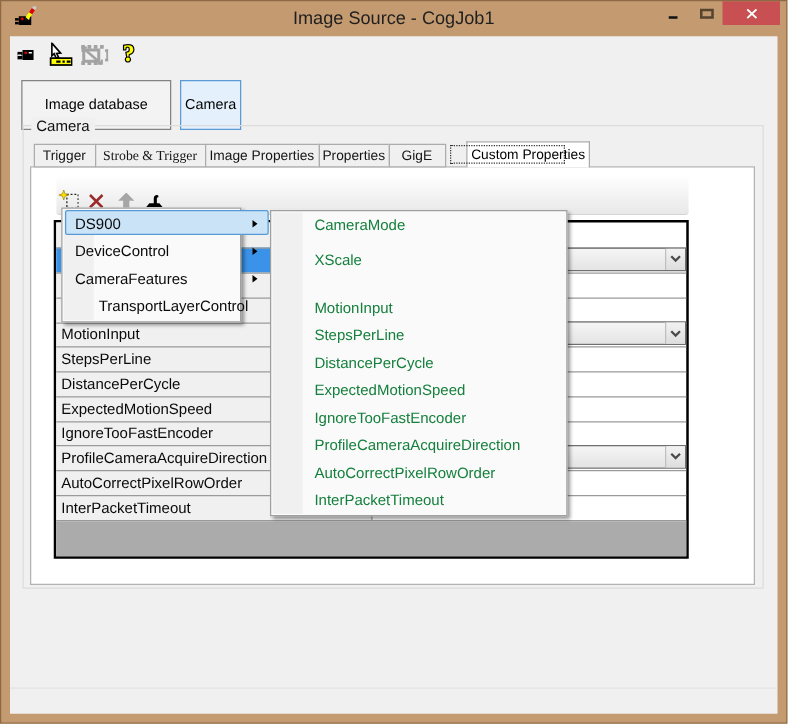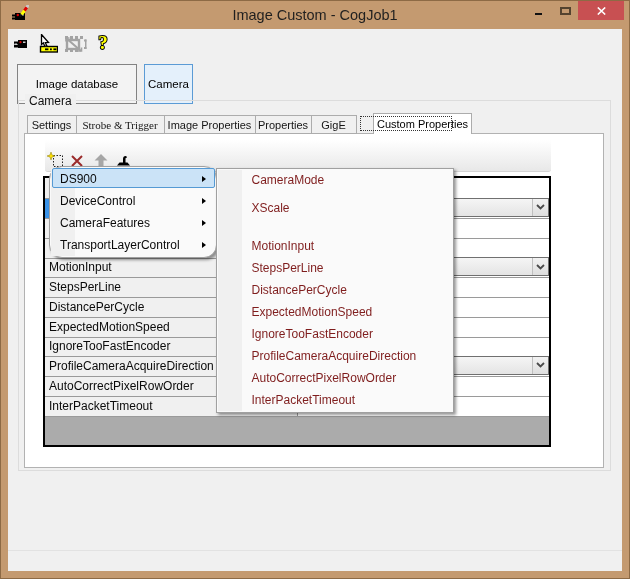--- a/index.html
+++ b/index.html
@@ -58,40 +58,40 @@
   .graybottom { left:45px; top:416.5px; width:504px; height:28.5px; background:#ABABAB; z-index:3; }
   .combo { left:298px; width:251px; height:19.4px; border:1px solid #707070;
            background:linear-gradient(#F5F5F5,#E4E4E4); z-index:4; }
   .combo .cbtn { position:absolute; right:0; top:0; width:16px; height:100%;
                  border-left:1px solid #BFBFBF;
                  background:linear-gradient(#F2F2F2,#DEDEDE); }
   .combo svg { position:absolute; right:3.5px; top:50%; margin-top:-3px; }
   
   .menu { background:#FAFAFA; border:1px solid #A0A0A0;
           box-shadow:2px 2px 3px rgba(0,0,0,0.42); z-index:10; }
-  .menu1 { left:49px; top:166px; width:168px; height:91.5px;border-radius:13px; }
+  .menu1 { left:49px; top:166px; width:144px; height:91.5px; }
   .menu1 .gutter { position:absolute; left:1px; top:1px; width:24px; bottom:1px;
                    background:#F0F0F0; }
   .menu2 { left:216px; top:168px; width:237.5px; height:244.5px; z-index:11; }
   .menu2 .gutter { position:absolute; left:1px; top:1px; width:24px; bottom:1px;
                    background:#F0F0F0; }
   .mi { position:absolute; left:1px; width:166px; height:22px; font-size:12px;
         color:#0A0A0A; display:flex; align-items:center; padding-left:9px; }
   .mi .arrow { position:absolute; right:11px; width:0; height:0;
                border-left:4px solid #000; border-top:3.5px solid transparent;
                border-bottom:3.5px solid transparent; }
   .hilite { left:2px; top:1px; width:163px; height:20px; background:#CBE3F7;
             border:1px solid #559AD4; border-radius:2px; }
-  .mi2 { position:absolute; left:34.5px; height:22px; font-size:12px; color:#7f1d1d;
+  .mi2 { position:absolute; left:34.5px; height:22px; font-size:12px; color:#15803d;
          display:flex; align-items:center; }
 </style>
 </head>
 <body>
 
-  <div class="abs title-text">Image Custom - CogJob1</div>
+  <div class="abs title-text">Image Source - CogJob1</div>
   <svg class="abs" style="left:11px; top:5px;" width="18" height="19" viewBox="0 0 18 19">
     <rect x="4" y="8" width="10" height="7" fill="#000"></rect>
     <rect x="1" y="9.5" width="3" height="2" fill="#000"></rect>
     <rect x="1" y="12.5" width="3" height="2" fill="#000"></rect>
     <circle cx="6.8" cy="10" r="1.2" fill="#E00000"></circle>
     <rect x="9.5" y="9.3" width="3" height="1.4" fill="#FFF"></rect>
     <g transform="translate(1.5,-1) rotate(35 12 6)">
       <rect x="10.8" y="-1" width="3" height="4" fill="#C9C9C9"></rect>
       <rect x="10.8" y="2.5" width="3" height="4.5" fill="#E00000"></rect>
       <rect x="10.8" y="6.5" width="3" height="5" fill="#FFFF00"></rect>
@@ -143,21 +143,21 @@
   <svg class="abs" style="left:96px; top:34px;" width="14" height="19" viewBox="0 0 14 19">
     <text x="7" y="15" text-anchor="middle" font-family="Liberation Serif" font-size="19" font-weight="bold" fill="#FFFF00" stroke="#000" stroke-width="2" paint-order="stroke">?</text>
   </svg>
 
   <div class="abs btn btn1">Image database</div>
   <div class="abs btn btn2">Camera</div>
 
   <div class="abs group"></div>
   <div class="abs group-label">Camera</div>
 
-  <div class="abs tab" style="left:26.5px; width:50px;">Settings</div>
+  <div class="abs tab" style="left:26.5px; width:50px;">Trigger</div>
   <div class="abs tab" style="left:75.5px; width:89px;font-family:Liberation Serif, serif;">Strobe &amp; Trigger</div>
   <div class="abs tab" style="left:163.5px; width:92px;">Image Properties</div>
   <div class="abs tab" style="left:254.5px; width:57px;">Properties</div>
   <div class="abs tab" style="left:310.5px; width:46px;">GigE</div>
   <div class="abs tabpage"></div>
   <div class="abs tabsel">Custom Properties</div>
   <div class="abs tabfocus"></div>
 
   <div class="abs toolstrip"></div>
   <svg class="abs" style="left:47px; top:152px; z-index:3;" width="16" height="15" viewBox="0 0 16 15">
@@ -220,21 +220,21 @@
       <path d="M1 1 L4.5 4.5 L8 1" stroke="#4A4A4A" stroke-width="1.8" fill="none"></path>
     </svg>
   </div>
 
   <div class="abs menu menu1">
     <div class="gutter"></div>
     <div class="abs hilite"></div>
     <div class="mi" style="top:0.5px;">DS900<span class="arrow"></span></div>
     <div class="mi" style="top:44.5px;">CameraFeatures<span class="arrow"></span></div>
     <div class="mi" style="top:22.5px;">DeviceControl<span class="arrow"></span></div>
-    <div class="mi" style="top:66.5px;">TransportLayerControl<span class="arrow"></span></div>
+    <div class="mi" style="top:66.5px;margin-left:19px;">TransportLayerControl<span class="arrow"></span></div>
   </div>
 
   <div class="abs menu menu2">
     <div class="gutter"></div>
     <div class="mi2" style="top:0px;">CameraMode</div>
     <div class="mi2" style="top:28px;">XScale</div>
     <div class="mi2" style="top:66px;">MotionInput</div>
     <div class="mi2" style="top:88px;">StepsPerLine</div>
     <div class="mi2" style="top:110px;">DistancePerCycle</div>
     <div class="mi2" style="top:132px;">ExpectedMotionSpeed</div>

